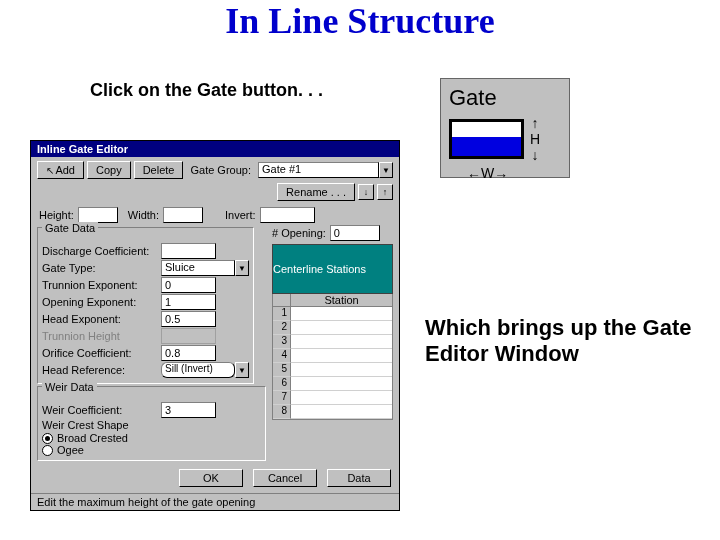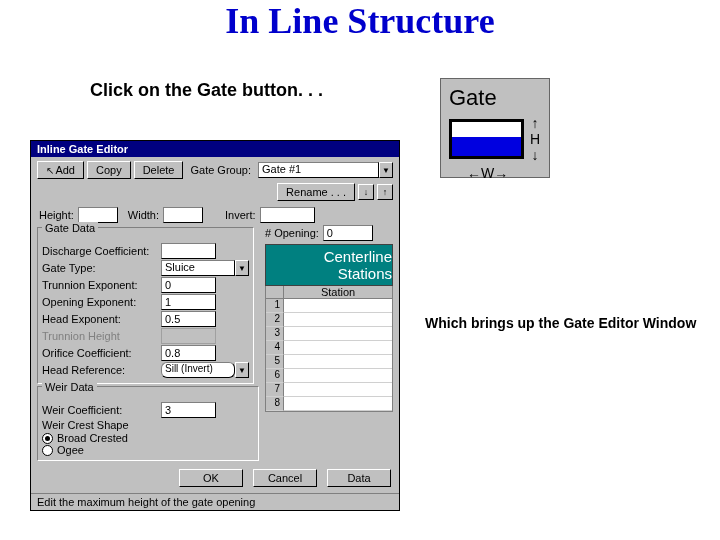--- a/index.html
+++ b/index.html
@@ -25,31 +25,31 @@
     font-family: Arial, sans-serif;
     font-size: 18px;
     font-weight: bold;
     color: #000;
   }
   .caption-right {
     position: absolute;
     left: 425px;
     top: 315px;
     font-family: Arial, sans-serif;
-    font-size: 14px;
+    font-size: 22px;
     font-weight: bold;
     color: #000;
     line-height: 1.2;
   }
   
   .gate-icon {
     position: absolute;
     left: 440px;
     top: 78px;
-    width: 110px;
+    width: 130px;
     height: 100px;
     background: #c0c0c0;
     border: 1px solid #666;
     padding: 6px 8px;
     font-family: Arial, sans-serif;
   }
   .gate-icon .glabel {
     font-size: 22px;
     margin-bottom: 4px;
   }
@@ -187,23 +187,23 @@
   }
   .radio-dot .fill {
     width: 5px; height: 5px; border-radius: 50%; background: #000;
   }
   .columns { display: flex; gap: 6px; }
   .left-col { flex: 1; }
   .right-col { width: 145px; }
   .stations-hdr {
     background: #008080;
     color: #fff;
-    text-align: right;
-    font-size: 15px;
-    padding: 3px 0;
+    text-align: left;
+    font-size: 11px;
+    padding: 18px 0;
     border: 1px solid #404040;
   }
   .stations-subhdr {
     display: flex;
     border: 1px solid #808080;
     border-top: none;
     background: #c0c0c0;
   }
   .stations-subhdr .rhdr { width: 18px; border-right: 1px solid #808080; }
   .stations-subhdr .chdr { flex: 1; text-align: center; font-size: 11px; }
@@ -313,21 +313,21 @@
     <span class="label">Height:</span>
     <input class="input" style="width: 40px;" value="">
     <span class="label" style="margin-left:6px;">Width:</span>
     <input class="input" style="width: 40px;" value="">
     <span class="label" style="margin-left:18px;">Invert:</span>
     <input class="input" style="width: 55px;" value="">
   </div>
 
   <div class="columns" style="padding:0 6px;">
     <div class="left-col">
-      <div class="group-box" style="margin-left:0;margin-right:5px;">
+      <div class="group-box" style="margin-left:0;margin-right:12px;">
         <span class="group-title">Gate Data</span>
         <div class="fieldrow">
           <span class="label">Discharge Coefficient:</span>
           <input class="input" value="" style="">
         </div>
         <div class="fieldrow">
           <span class="label">Gate Type:</span>
           <span class="combo" style="width:88px;">
             <span class="input" style="flex:1;">Sluice</span>
             <span class="arrow">▼</span>

